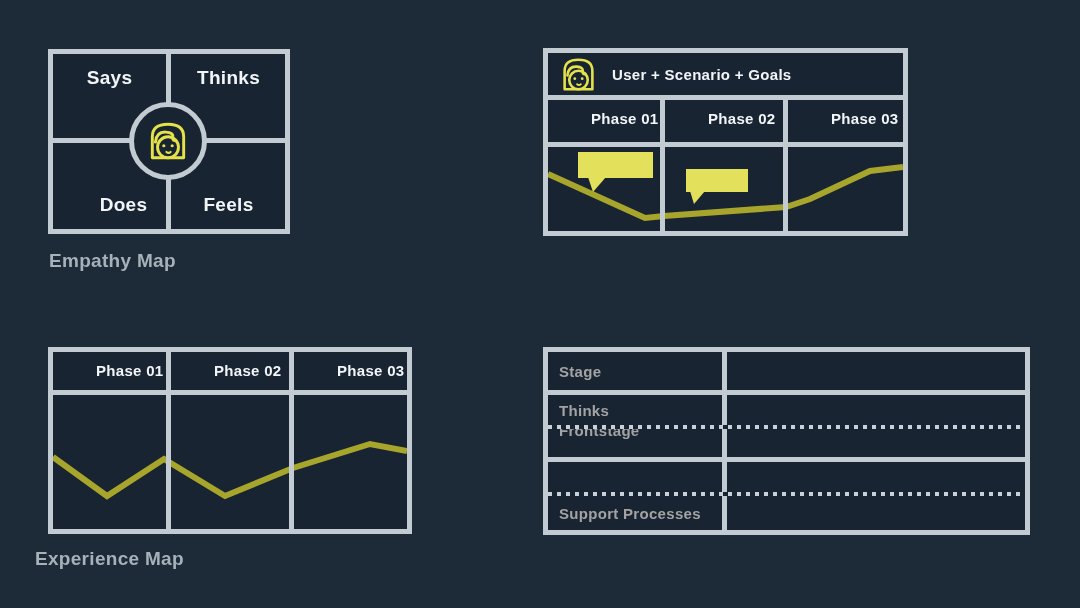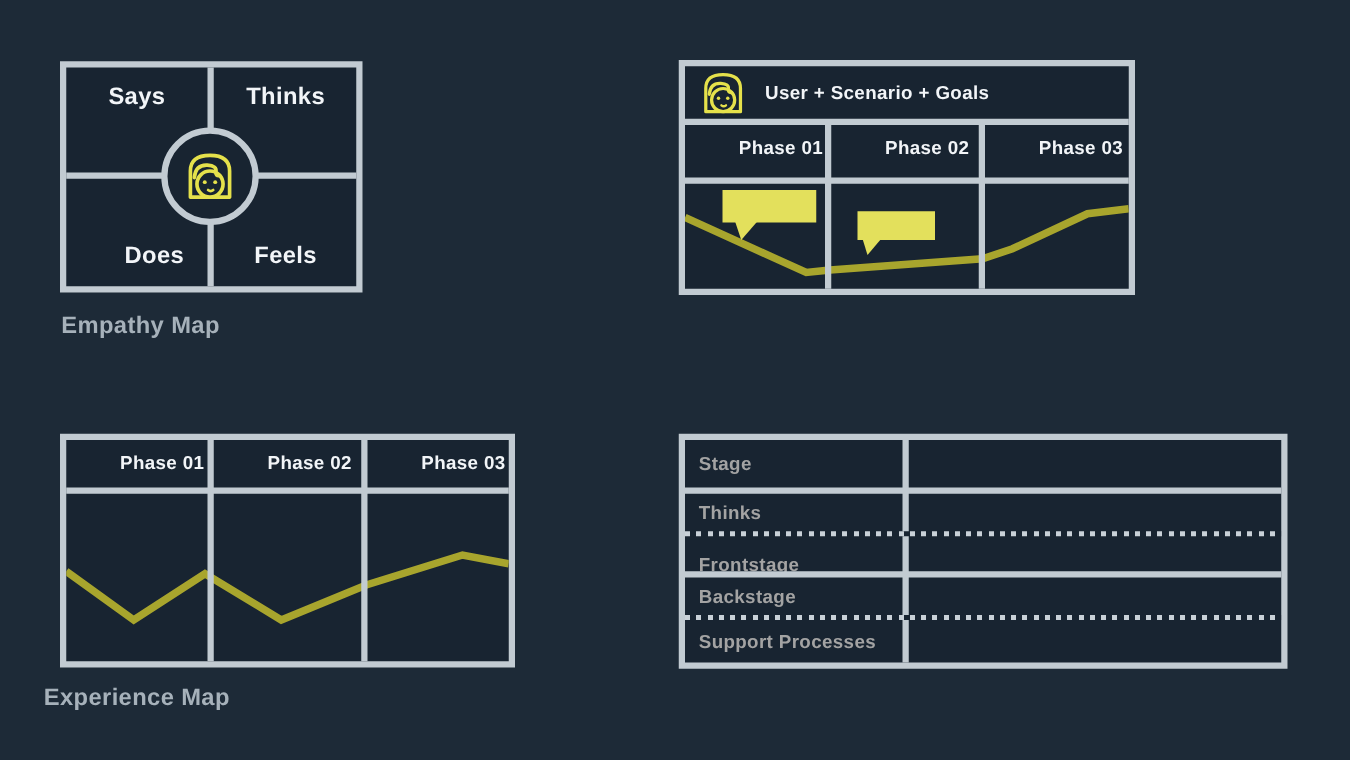--- a/index.html
+++ b/index.html
@@ -143,22 +143,21 @@
 
   <div class="frame" style="left:543px; top:347px; width:487px; height:188px;">
     <div class="sb-vline"></div>
 
     <div class="row-label" style="top:0; height:38px;">Stage</div>
     <div class="hline" style="top:38px;"></div>
 
     <div class="row-label" style="top:43px; height:30px;">Thinks</div>
     <div class="sb-dotted" style="top:73px;"></div>
 
-    <div class="row-label" style="top:86px; height:28px;text-align:right;">Frontstage</div>
+    <div class="row-label" style="top:64px; height:28px;text-align:right;">Frontstage</div>
     <div class="hline" style="top:105px;"></div>
 
-    <div class="row-label" style="top:110px; height:30px;">Backstage</div>
     <div class="sb-dotted" style="top:140px;"></div>
 
     <div class="row-label" style="top:144px; height:34px;">Support Processes</div>
   </div>
 
 </div>
 
 </body></html>

